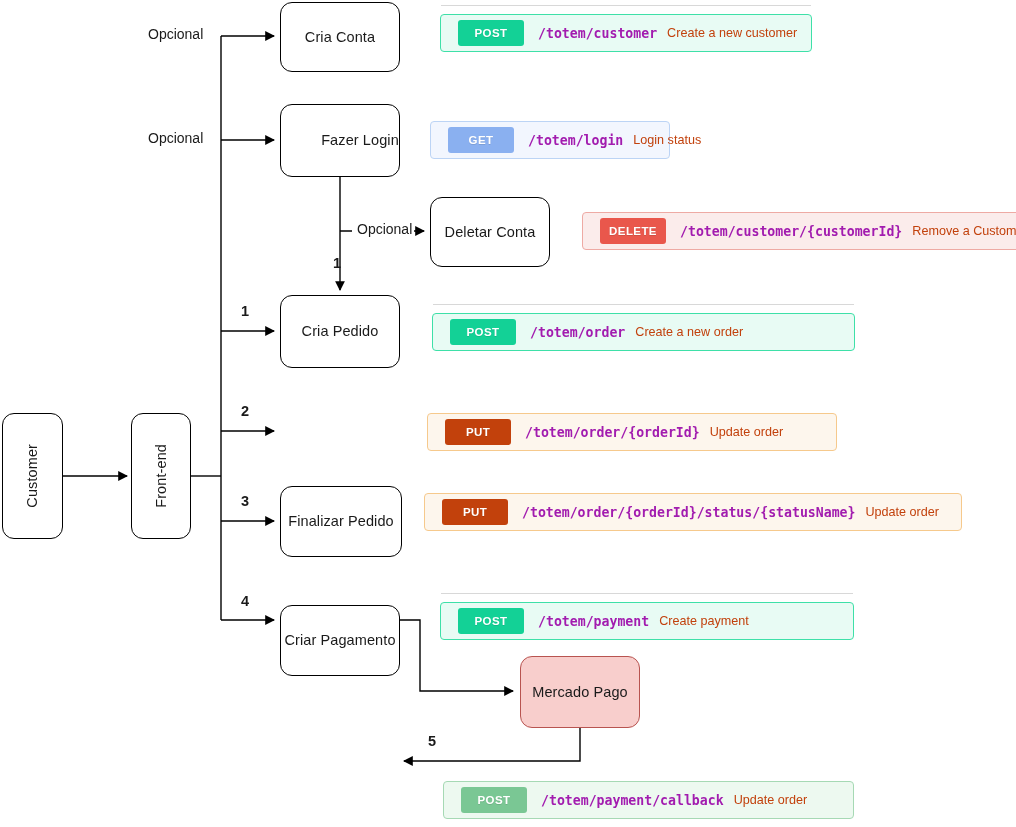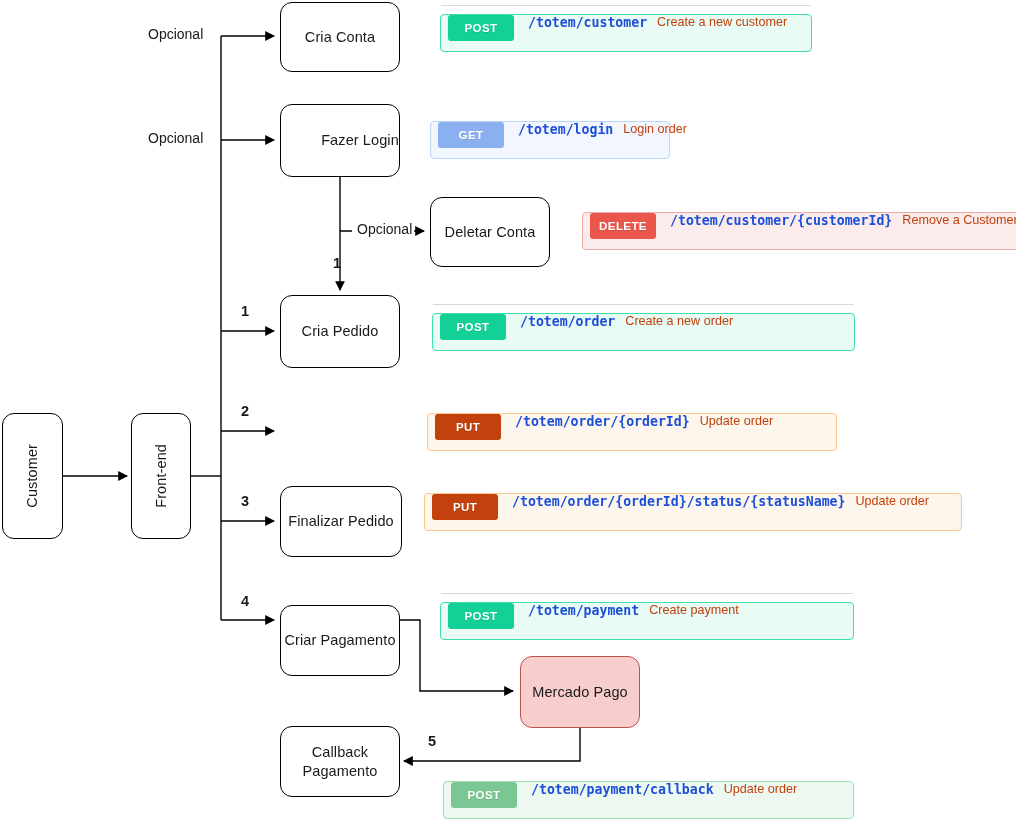--- a/index.html
+++ b/index.html
@@ -57,24 +57,24 @@
     white-space: nowrap;
   }
   .edge-label.num {
     font-weight: bold;
     font-size: 14.5px;
   }
   .op-row {
     position: absolute;
     box-sizing: border-box;
     display: flex;
-    align-items: flex-start;
+    align-items: center;
     border-radius: 4px;
     height: 38px;
-    padding-left: 7px;
+    padding-left: 17px;
   }
   .op-row .sep {
     position: absolute;
     left: 0;
     right: 0;
     top: -10px;
     height: 1px;
     background: #d8d8d8;
   }
   .verb {
@@ -89,21 +89,21 @@
     display: flex;
     align-items: center;
     justify-content: center;
     text-shadow: 0 1px 0 rgba(0,0,0,0.10);
   }
   .path {
     margin-left: 14px;
     font-family: "DejaVu Sans Mono", "Liberation Mono", monospace;
     font-size: 13.2px;
     font-weight: bold;
-    color: #1d4ed8;
+    color: #a21caf;
     white-space: nowrap;
   }
   .summary {
     margin-left: 10px;
     font-size: 12.6px;
     color: #c2410c;
     white-space: nowrap;
   }
   
   .verb.post   { background: #13d196; }
@@ -190,24 +190,20 @@
   </div>
 
   <div class="node" style="left:280px; top:585px; width:120px; height:71px;margin-top:20px;">
     <span>Criar Pagamento</span>
   </div>
 
   <div class="node payment-ext" style="left:520px; top:656px; width:120px; height:72px;">
     <span>Mercado Pago</span>
   </div>
 
-  <div class="node" style="left:280px; top:726px; width:120px; height:71px; flex-direction:column;">
-    <span>Callback</span>
-    <span>Pagamento</span>
-  </div>
 
   <div class="edge-label" style="left:148px; top:26px;">Opcional</div>
 
   <div class="edge-label" style="left:148px; top:130px;">Opcional</div>
 
   <div class="edge-label" style="left:355px; top:221px; background:#ffffff; padding:0 2px;">Opcional</div>
 
   <div class="edge-label num" style="left:333px; top:255px;">1</div>
 
   <div class="edge-label num" style="left:241px; top:303px;">1</div>
@@ -223,21 +219,21 @@
   <div class="op-row post" style="left:440px; top:14px; width:372px;">
     <span class="sep"></span>
     <span class="verb post">POST</span>
     <span class="path">/totem/customer</span>
     <span class="summary">Create a new customer</span>
   </div>
 
   <div class="op-row get" style="left:430px; top:121px; width:240px;">
     <span class="verb get">GET</span>
     <span class="path">/totem/login</span>
-    <span class="summary">Login order</span>
+    <span class="summary">Login status</span>
   </div>
 
   <div class="op-row delete" style="left:582px; top:212px; width:448px;">
     <span class="verb delete">DELETE</span>
     <span class="path">/totem/customer/{customerId}</span>
     <span class="summary">Remove a Customer by ID</span>
   </div>
 
   <div class="op-row post" style="left:432px; top:313px; width:423px;">
     <span class="sep"></span>

